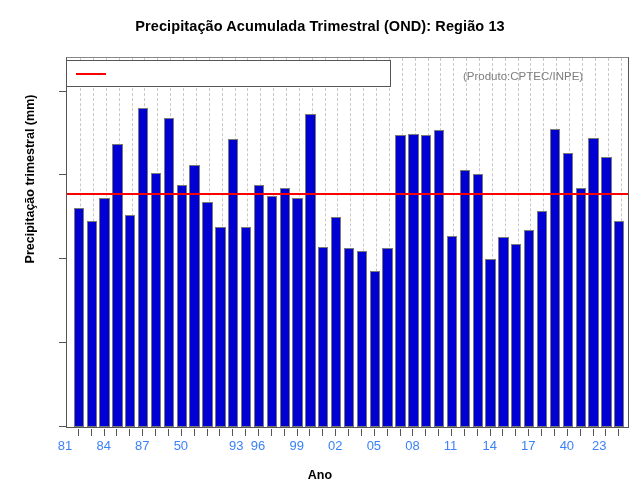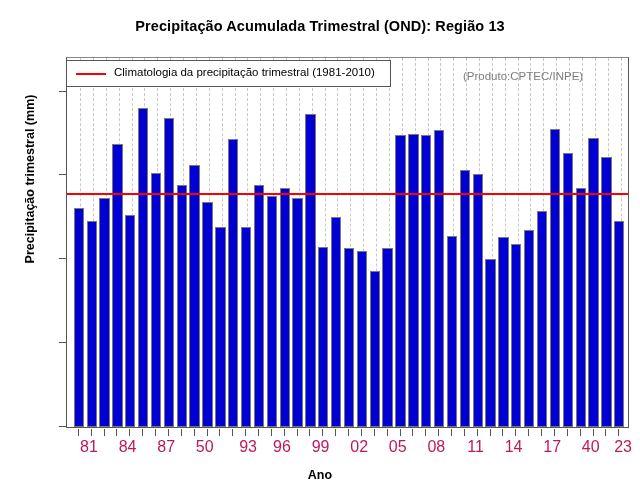--- a/index.html
+++ b/index.html
@@ -103,23 +103,23 @@
     top: 429px;
     width: 0;
     height: 7px;
     border-left: 1px solid #555555;
   }
   .xtick-label {
     position: absolute;
     top: 438px;
     width: 40px;
     margin-left: -20px;
-    text-align: right;
-    font-size: 16px;
-    color: #be185d;
+    text-align: left;
+    font-size: 13px;
+    color: #3b82f6;
   }
   #legend-box {
     position: absolute;
     left: 66px;
     top: 60px;
     width: 325px;
     height: 27px;
     background: #ffffff;
     border: 1px solid #555555;
     box-sizing: border-box;
@@ -254,21 +254,20 @@
         <div class="bar" title="2022: 645 mm" style="left: 534.237px; width: 10.2936px; height: 270.46px; background: rgb(0, 0, 210); border-color: rgb(122, 122, 122);"></div>
         <div class="bar" title="2023: 492 mm" style="left: 547.104px; width: 10.2936px; height: 206.305px; background: rgb(0, 0, 210); border-color: rgb(122, 122, 122);"></div>
       </div>
     <div id="clim-layer">
       <div id="clim-line" style="top: 135.44px; border-top-color: rgb(251, 0, 0);"></div>
     </div>
   </div>
 
   <div id="legend-box">
     <div id="legend-swatch"></div>
-    <div id="legend-label">Climatologia da precipitação trimestral (1981-2010)</div>
   </div>
 
   <div id="producer-note">(Produto:CPTEC/INPE)</div>
 
 <div class="ytick-mark" style="top: 426px;"></div>
     <div class="ytick-mark" style="top: 342.136px;"></div>
     <div class="ytick-mark" style="top: 258.273px;"></div>
     <div class="ytick-mark" style="top: 174.409px;"></div>
     <div class="ytick-mark" style="top: 90.5455px;"></div>
     <div class="xtick-mark" style="left: 77.8376px;"></div>
@@ -281,21 +280,21 @@
     <div class="xtick-mark" style="left: 142.172px;"></div>
     <div class="xtick-mark" style="left: 155.039px;"></div>
     <div class="xtick-label" style="left: 155.039px;">87</div>
     <div class="xtick-mark" style="left: 167.906px;"></div>
     <div class="xtick-mark" style="left: 180.773px;"></div>
     <div class="xtick-mark" style="left: 193.64px;"></div>
     <div class="xtick-label" style="left: 193.64px;">50</div>
     <div class="xtick-mark" style="left: 206.507px;"></div>
     <div class="xtick-mark" style="left: 219.374px;"></div>
     <div class="xtick-mark" style="left: 232.241px;"></div>
-    <div class="xtick-label" style="left: 237px;">93</div>
+    <div class="xtick-label" style="left: 249px;">93</div>
     <div class="xtick-mark" style="left: 245.108px;"></div>
     <div class="xtick-mark" style="left: 257.975px;"></div>
     <div class="xtick-mark" style="left: 270.842px;"></div>
     <div class="xtick-label" style="left: 270.842px;">96</div>
     <div class="xtick-mark" style="left: 283.709px;"></div>
     <div class="xtick-mark" style="left: 296.576px;"></div>
     <div class="xtick-mark" style="left: 309.443px;"></div>
     <div class="xtick-label" style="left: 309.443px;">99</div>
     <div class="xtick-mark" style="left: 322.31px;"></div>
     <div class="xtick-mark" style="left: 335.177px;"></div>

